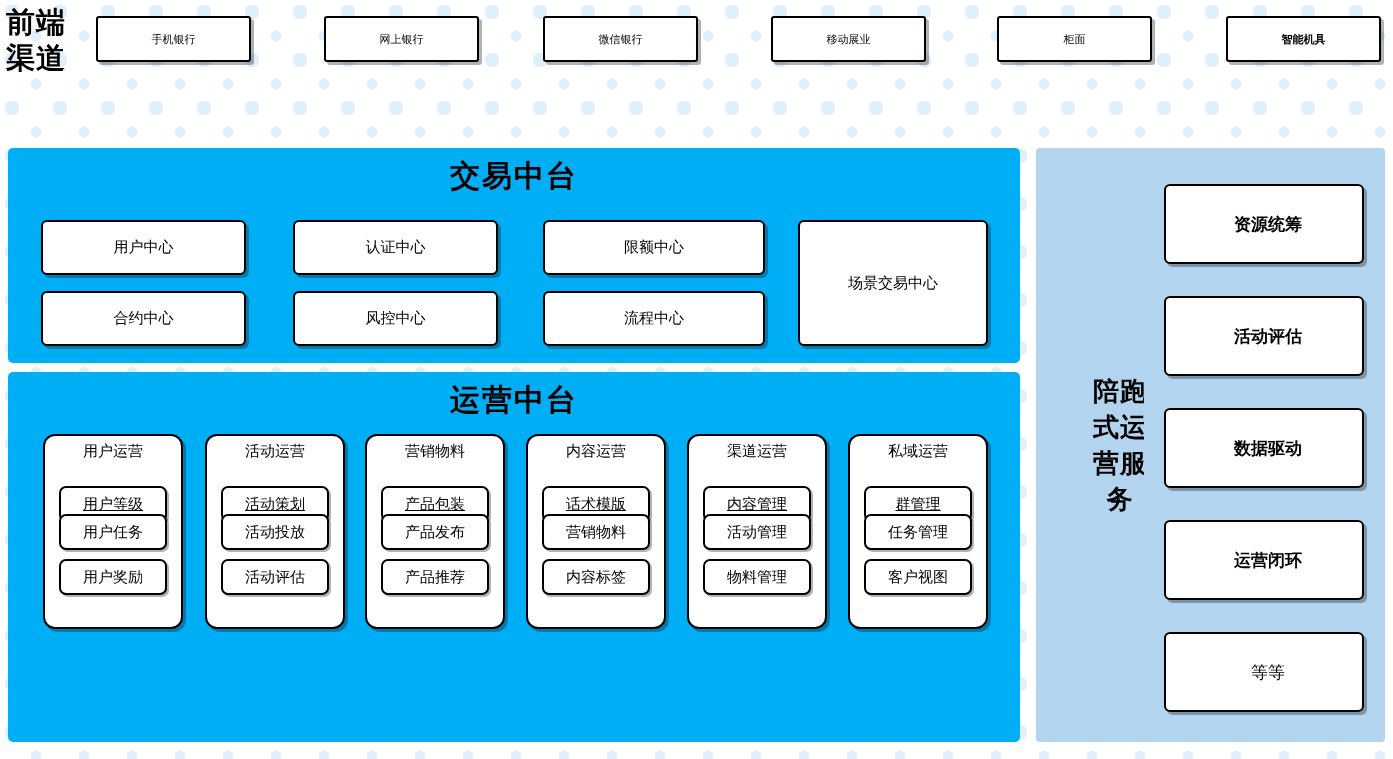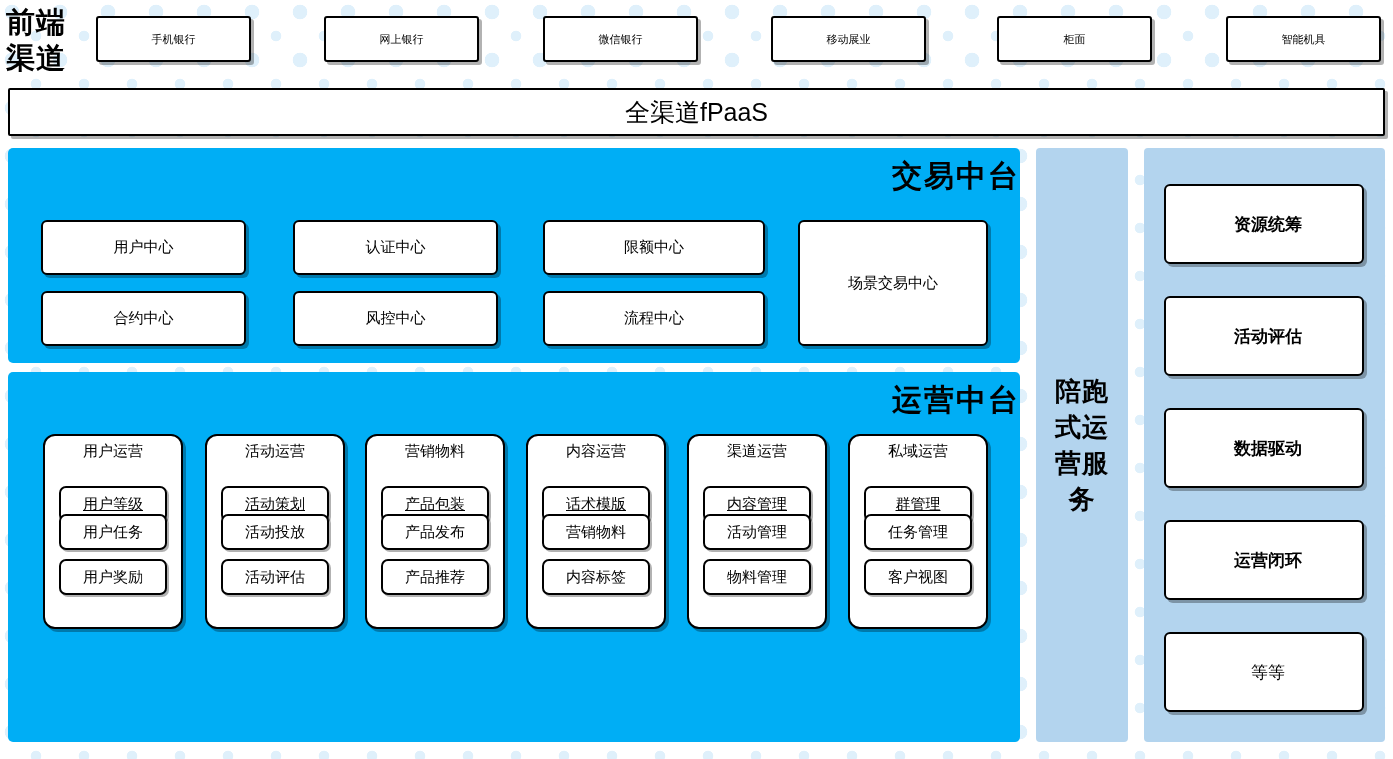--- a/index.html
+++ b/index.html
@@ -56,21 +56,21 @@
   }
 
   
   .platform{
     position:absolute;
     background:#00AEF5;
     border-radius:5px;
   }
   .platform-title{
     position:absolute;left:0;right:0;top:8px;
-    text-align:right;
+    text-align:center;
     font-size:30px;font-weight:700;
     letter-spacing:2px;
   }
 
   #trade-platform{left:8px;top:148px;width:1012px;height:215px;}
   #ops-platform{left:8px;top:372px;width:1012px;height:370px;}
 
   
   .trade-box{position:absolute;border-radius:6px;font-size:15px;}
 
@@ -111,21 +111,21 @@
     border:2px solid #000;border-radius:5px;background:#fff;
     box-shadow:2px 2px 0 rgba(0,0,0,.30);
     display:flex;align-items:center;justify-content:center;
     font-size:16px;box-sizing:border-box;
   }
 
   
   #service-col{
     position:absolute;left:1036px;top:148px;width:92px;height:594px;
     background:#B3D4EE;border-radius:4px;
-    display:flex;align-items:center;justify-content:center;
+    display:flex;align-items:center;justify-content:center;padding-left:38px;
   }
   #service-col-label{
     font-size:26px;font-weight:700;line-height:36px;
     width:70px;text-align:center;letter-spacing:1px;
   }
 
   
   #pillars-col{
     position:absolute;left:1144px;top:148px;width:241px;height:594px;
     background:#B3D4EE;border-radius:4px;
@@ -149,24 +149,23 @@
   <div id="channel-row">
     <div id="channel-label">
       <span>前端</span>
       <span>渠道</span>
     </div>
     <div class="node channel-box" style="left:96px;">手机银行</div>
     <div class="node channel-box" style="left:324px;">网上银行</div>
     <div class="node channel-box" style="left:543px;">微信银行</div>
     <div class="node channel-box" style="left:771px;">移动展业</div>
     <div class="node channel-box" style="left:997px;">柜面</div>
-    <div class="node channel-box" style="left:1226px;">智能机具</div>
-  </div>
-
-  <div id="fpaas" class="node">全渠道fPaaS</div>
+    <div class="node channel-box" style="left:1226px;font-weight:bold;">智能机具</div>
+  </div>
+
 
   <div id="trade-platform" class="platform">
     <div class="platform-title">交易中台</div>
 
     <div class="node trade-box" style="left:33px;  top:72px; width:205px;height:55px;">用户中心</div>
     <div class="node trade-box" style="left:285px; top:72px; width:205px;height:55px;">认证中心</div>
     <div class="node trade-box" style="left:535px; top:72px; width:222px;height:55px;">限额中心</div>
     <div class="node trade-box" style="left:33px;  top:143px;width:205px;height:55px;">合约中心</div>
     <div class="node trade-box" style="left:285px; top:143px;width:205px;height:55px;">风控中心</div>
     <div class="node trade-box" style="left:535px; top:143px;width:222px;height:55px;">流程中心</div>

